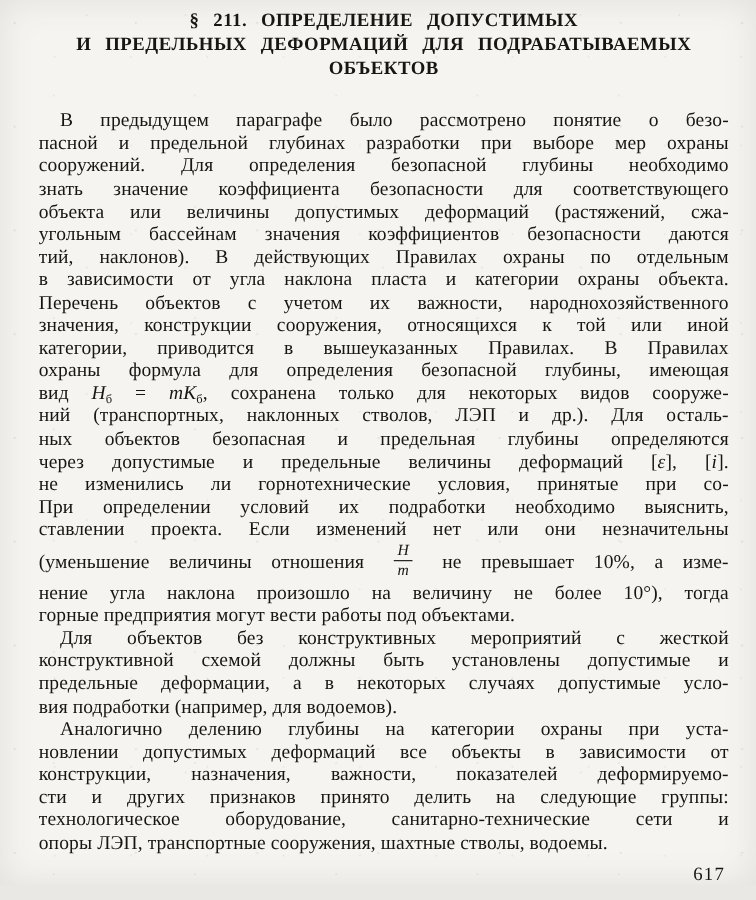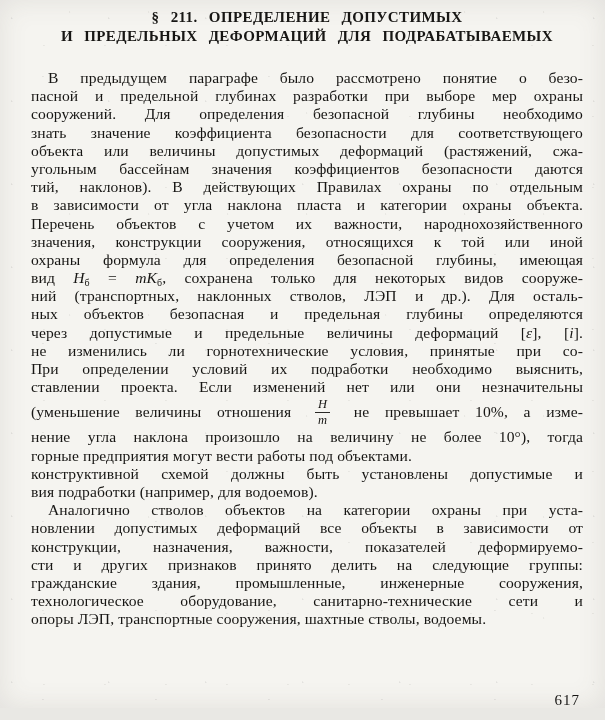--- a/index.html
+++ b/index.html
@@ -80,52 +80,55 @@
     letter-spacing: 1px;
   }
 </style>
 </head>
 <body>
 
 <div class="page">
   <div class="heading">
     <div>§ 211. ОПРЕДЕЛЕНИЕ ДОПУСТИМЫХ</div>
     <div>И ПРЕДЕЛЬНЫХ ДЕФОРМАЦИЙ ДЛЯ ПОДРАБАТЫВАЕМЫХ</div>
+    <div>ОБЪЕКТОВ</div>
   </div>
 
   <div class="body-text">
       <div class="line indent">В предыдущем параграфе было рассмотрено понятие о безо-</div>
       <div class="line">пасной и предельной глубинах разработки при выборе мер охраны</div>
       <div class="line">сооружений. Для определения безопасной глубины необходимо</div>
       <div class="line">знать значение коэффициента безопасности для соответствующего</div>
       <div class="line">объекта или величины допустимых деформаций (растяжений, сжа-</div>
       <div class="line">угольным бассейнам значения коэффициентов безопасности даются</div>
       <div class="line">тий, наклонов). В действующих Правилах охраны по отдельным</div>
       <div class="line">в зависимости от угла наклона пласта и категории охраны объекта.</div>
       <div class="line">Перечень объектов с учетом их важности, народнохозяйственного</div>
       <div class="line">значения, конструкции сооружения, относящихся к той или иной</div>
+      <div class="line">категории, приводится в вышеуказанных Правилах. В Правилах</div>
       <div class="line">охраны формула для определения безопасной глубины, имеющая</div>
       <div class="line">вид <i>H</i><sub>б</sub> = <i>mK</i><sub>б</sub>, сохранена только для некоторых видов сооруже-</div>
       <div class="line">ний (транспортных, наклонных стволов, ЛЭП и др.). Для осталь-</div>
       <div class="line">ных объектов безопасная и предельная глубины определяются</div>
       <div class="line">через допустимые и предельные величины деформаций [<i>ε</i>], [<i>i</i>].</div>
       <div class="line">не изменились ли горнотехнические условия, принятые при со-</div>
       <div class="line">При определении условий их подработки необходимо выяснить,</div>
       <div class="line">ставлении проекта. Если изменений нет или они незначительны</div>
       <div class="line tall">(уменьшение величины отношения <span class="frac">
           <span class="fnum">H</span>
           <span class="fden">m</span>
         </span> не превышает 10%, а изме-</div>
       <div class="line">нение угла наклона произошло на величину не более 10°), тогда</div>
       <div class="line plast">горные предприятия могут вести работы под объектами.</div>
+      <div class="line indent">Для объектов без конструктивных мероприятий с жесткой</div>
       <div class="line">конструктивной схемой должны быть установлены допустимые и</div>
+      <div class="line">предельные деформации, а в некоторых случаях допустимые усло-</div>
       <div class="line plast">вия подработки (например, для водоемов).</div>
-      <div class="line indent">Аналогично стволов объектов на категории охраны при уста-</div>
+      <div class="line indent">Аналогично делению глубины на категории охраны при уста-</div>
       <div class="line">новлении допустимых деформаций все объекты в зависимости от</div>
       <div class="line">конструкции, назначения, важности, показателей деформируемо-</div>
       <div class="line">сти и других признаков принято делить на следующие группы:</div>
-      <div class="line">гражданские здания, промышленные, инженерные сооружения,</div>
       <div class="line">технологическое оборудование, санитарно-технические сети и</div>
       <div class="line plast">опоры ЛЭП, транспортные сооружения, шахтные стволы, водоемы.</div>
     </div>
 
   <div class="page-number">617</div>
 </div>
 
 </body></html>

